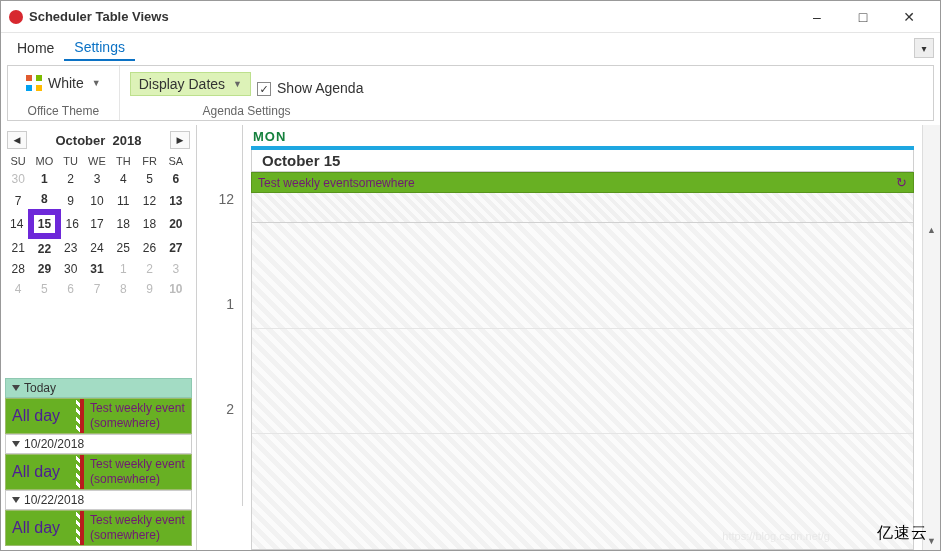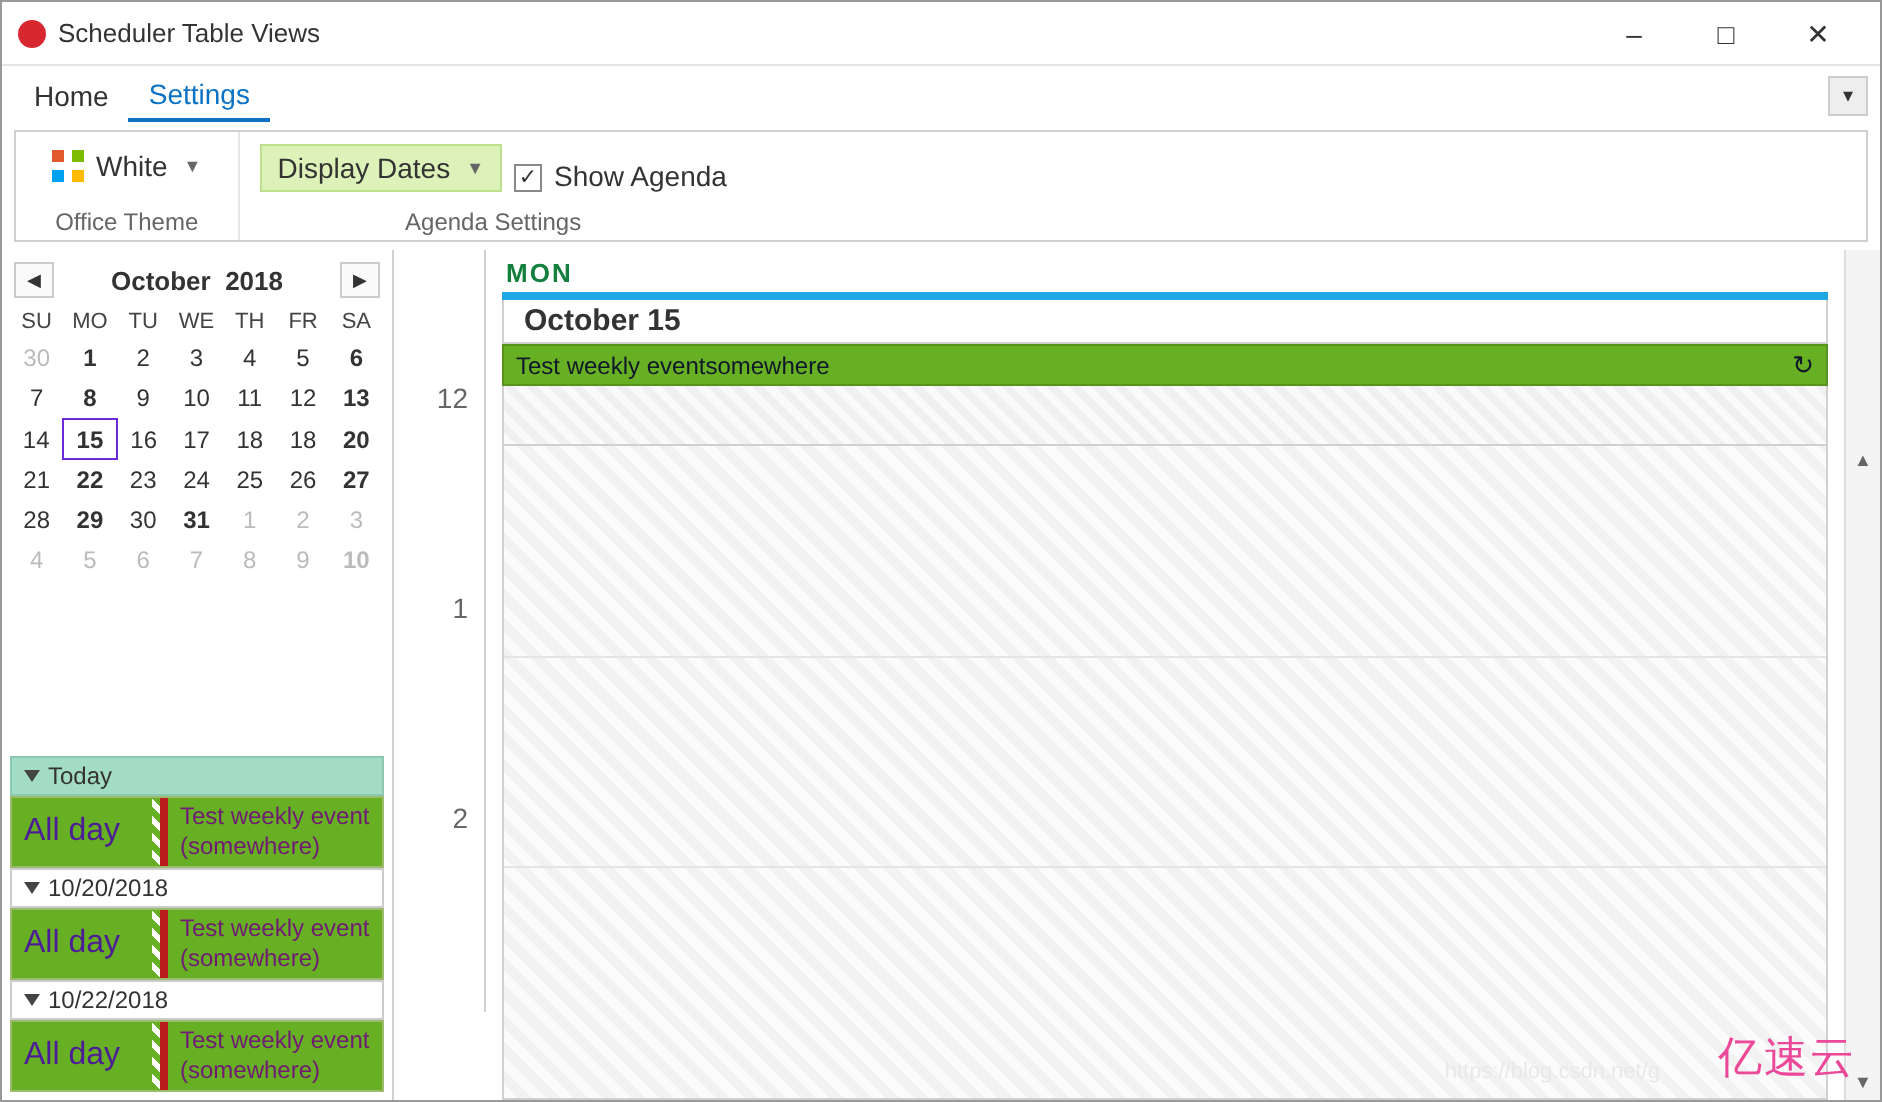--- a/index.html
+++ b/index.html
@@ -1,19 +1,19 @@
 <!DOCTYPE html>
 <html><head>
 <meta charset="utf-8">
 <style>
   * { box-sizing: border-box; font-family: "Segoe UI", Arial, sans-serif; }
   body { margin:0; padding:0; background:#fff; font-size:13px; color:#333; width:941px; height:551px; overflow:hidden; border:1px solid #999; position:relative;}
   .titlebar { display:flex; align-items:center; height:32px; padding:0 8px; border-bottom:1px solid #e5e5e5;}
   .app-icon { width:14px; height:14px; background:#d7282f; border-radius:50%; margin-right:6px; display:inline-block;}
-  .titlebar-title { flex:1; font-size:13px;}
+  .titlebar-title { flex:1; font-size:13px;font-weight:bold;}
   .winbtn { width:46px; text-align:center; font-family:Arial; font-size:14px; color:#333; cursor:default;}
   .winbtn.min::before{content:"\2013";} .winbtn.max::before{content:"\25A1";} .winbtn.close::before{content:"\2715";}
   .menubar { display:flex; align-items:center; height:30px; padding:0 6px;}
   .menu-item { padding:4px 10px; font-size:14px; cursor:default;}
   .menu-item.active { color:#0b72c5; border-bottom:2px solid #0b72c5;}
   .menu-drop { margin-left:auto; width:20px; height:20px; background:#eee; border:1px solid #ccc; display:flex; align-items:center; justify-content:center; font-size:10px;}
   .ribbon { display:flex; border:1px solid #cfcfcf; margin:2px 6px 4px 6px; height:56px;}
   .rgroup { padding:2px 10px 0 10px; display:flex; flex-direction:column; align-items:center; justify-content:space-between;}
   .rgroup + .rgroup { border-left:1px solid #e5e5e5;}
   .rbtn { display:flex; align-items:center; gap:6px; padding:3px 8px; font-size:14px; cursor:default;}
@@ -27,45 +27,45 @@
   .checkbox { width:14px; height:14px; border:1px solid #888; display:inline-flex; align-items:center; justify-content:center; font-size:11px; line-height:1; background:#fff;}
   .content { display:flex; height:calc(100% - 32px - 30px - 62px);}
   .left { width:196px; border-right:1px solid #d0d0d0; display:flex; flex-direction:column; padding:2px 4px 4px 4px;}
   .calnav { display:flex; align-items:center; justify-content:space-between; padding:4px 2px;}
   .navbtn { width:20px; height:18px; border:1px solid #ccc; display:flex; align-items:center; justify-content:center; font-size:9px; cursor:default; background:#fafafa;}
   .calhdr { font-weight:bold; font-size:13px;}
   table.cal { border-collapse:collapse; width:100%; table-layout:fixed; font-size:12px;}
   table.cal th { font-weight:normal; color:#444; padding:2px 0; text-align:center; font-size:11px;}
   table.cal td { text-align:center; padding:3px 0; cursor:default;}
   .dim { color:#bbb;} .bold { font-weight:bold;}
-  .today { border:1px solid #6d28d9; padding:2px 0 !important;}
+  .today { border:6px solid #6d28d9; padding:2px 0 !important;}
   .agenda { margin-top:auto; width:100%; font-size:12px;}
   .ag-header { background:#a3dcc4; border:1px solid #8fc8b1; padding:2px 6px; display:flex; align-items:center; gap:4px; font-size:12px;}
   .ag-header.sub { background:#fff; border:1px solid #ccc;}
   .tri { display:inline-block; width:0; height:0; border-left:4px solid transparent; border-right:4px solid transparent; border-top:6px solid #444;}
   .ag-row { display:flex; border:1px solid #9dbb6c;}
   .ag-left { width:78px; background:#68b023; color:#4c1d95; padding:4px 6px; display:flex; align-items:center; font-size:16px; border-right:8px solid #b91c1c; position:relative; }
   .ag-left::after{ content:""; position:absolute; right:-4px; top:0; bottom:0; width:4px; background:repeating-linear-gradient(45deg,#68b023,#68b023 3px,#fff 3px,#fff 6px);}
   .ag-right { flex:1; background:#68b023; color:#701a75; padding:2px 6px; font-size:12px; line-height:1.25;}
   .right { flex:1; display:flex;}
   .timeline { width:46px; display:flex; flex-direction:column; text-align:right; font-size:14px; color:#666;}
   .timeline .slot { flex:0 0 105px; padding-right:8px; display:flex; align-items:flex-start; justify-content:flex-end; border-right:1px solid #d0d0d0;}
   .timeline .slot.first{ flex:0 0 66px; }
   .dayview { flex:1; display:flex; flex-direction:column; position:relative; overflow:hidden;}
   .daylabel { padding:4px 10px 2px 10px; color:#15803d; font-size:13px; font-weight:600; letter-spacing:1px;}
   .daybar { height:4px; background:#1ea7e1; margin:0 8px;}
   .daytitle { font-weight:bold; font-size:15px; padding:2px 10px; border:1px solid #d0d0d0; border-top:none; margin:0 8px;}
-  .allday-event { margin:0 8px; background:#68b023; color:#0f172a; padding:2px 6px; display:flex; align-items:center; border:1px solid #58941c; font-size:12px;}
+  .allday-event { margin:0 8px; background:#68b023; color:#701a75; padding:2px 6px; display:flex; align-items:center; border:1px solid #58941c; font-size:12px;}
   .allday-event .rec { margin-left:auto; font-size:13px;}
   .allday-area { margin:0 8px; height:30px; border:1px solid #d0d0d0; border-top:none; background:repeating-linear-gradient(45deg,#fafafa,#fafafa 4px,#f0f0f0 4px,#f0f0f0 8px);}
   .grid { flex:1; margin:0 8px; border:1px solid #d0d0d0; border-top:none; background:repeating-linear-gradient(45deg,#fbfbfb,#fbfbfb 5px,#f2f2f2 5px,#f2f2f2 10px); position:relative;}
   .gridline { position:absolute; left:0; right:0; height:0; border-top:1px solid #e5e5e5;}
   .scroll { width:18px; background:#f4f4f4; border-left:1px solid #ddd; display:flex; flex-direction:column; align-items:center;}
   .scroll .arr { height:18px; display:flex; align-items:center; justify-content:center; font-size:9px; color:#666; width:100%; cursor:default;}
-  .watermark{ position:absolute; right:12px; bottom:6px; color:#ec4899; font-size:22px; letter-spacing:1px; pointer-events:none;}
+  .watermark{ position:absolute; right:12px; bottom:6px; color:#000000; font-size:16px; letter-spacing:1px; pointer-events:none;}
   .wm-url{ position:absolute; right:110px; bottom:8px; color:#e8e8e8; font-size:11px;}
 </style>
 </head>
 <body>
 
 <div class="titlebar">
   <span class="app-icon"></span>
   <span class="titlebar-title">Scheduler Table Views</span>
   <span class="winbtn min"></span>
   <span class="winbtn max"></span>

